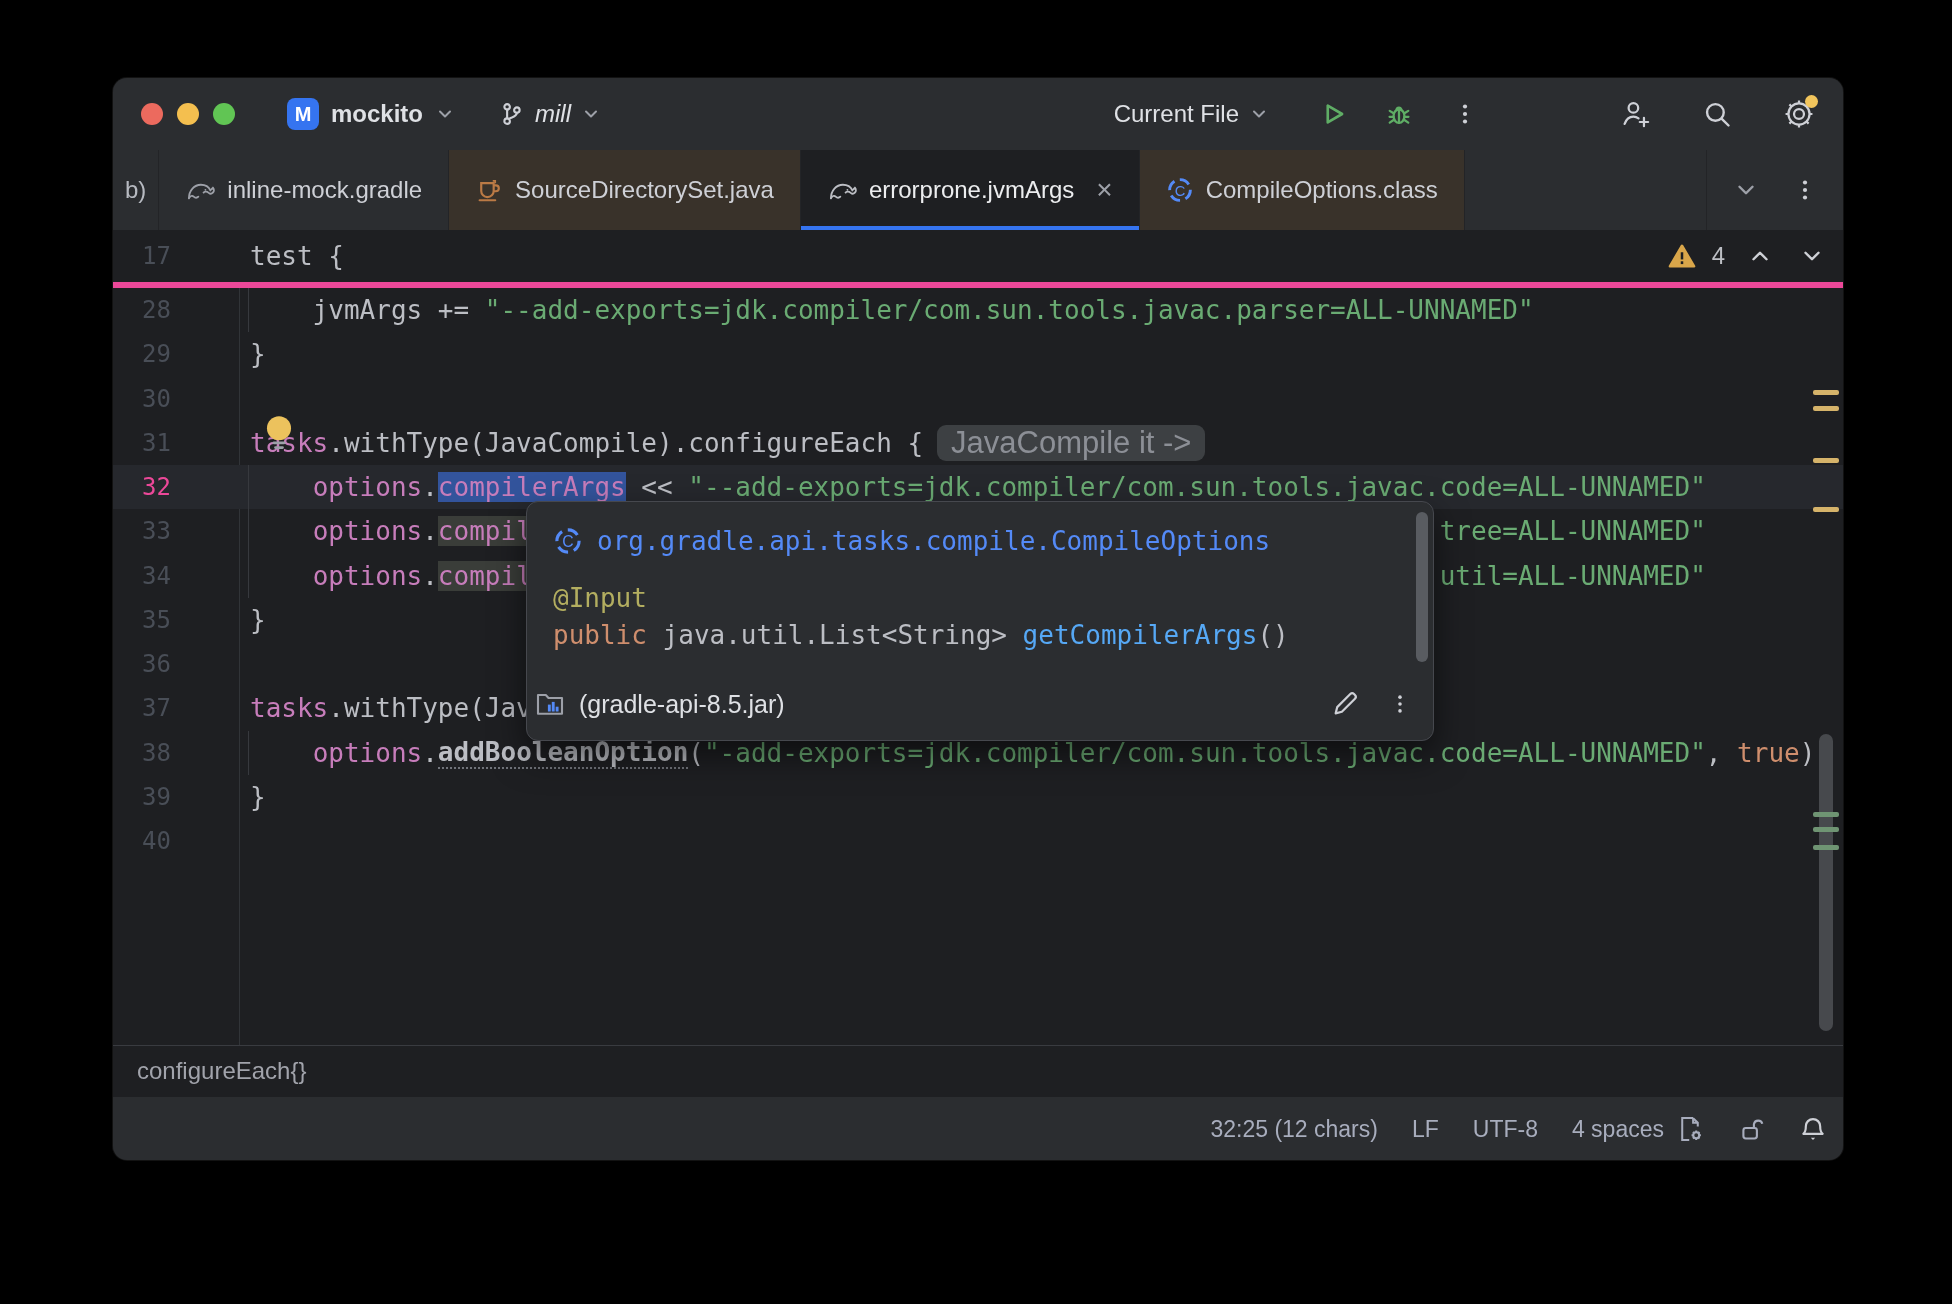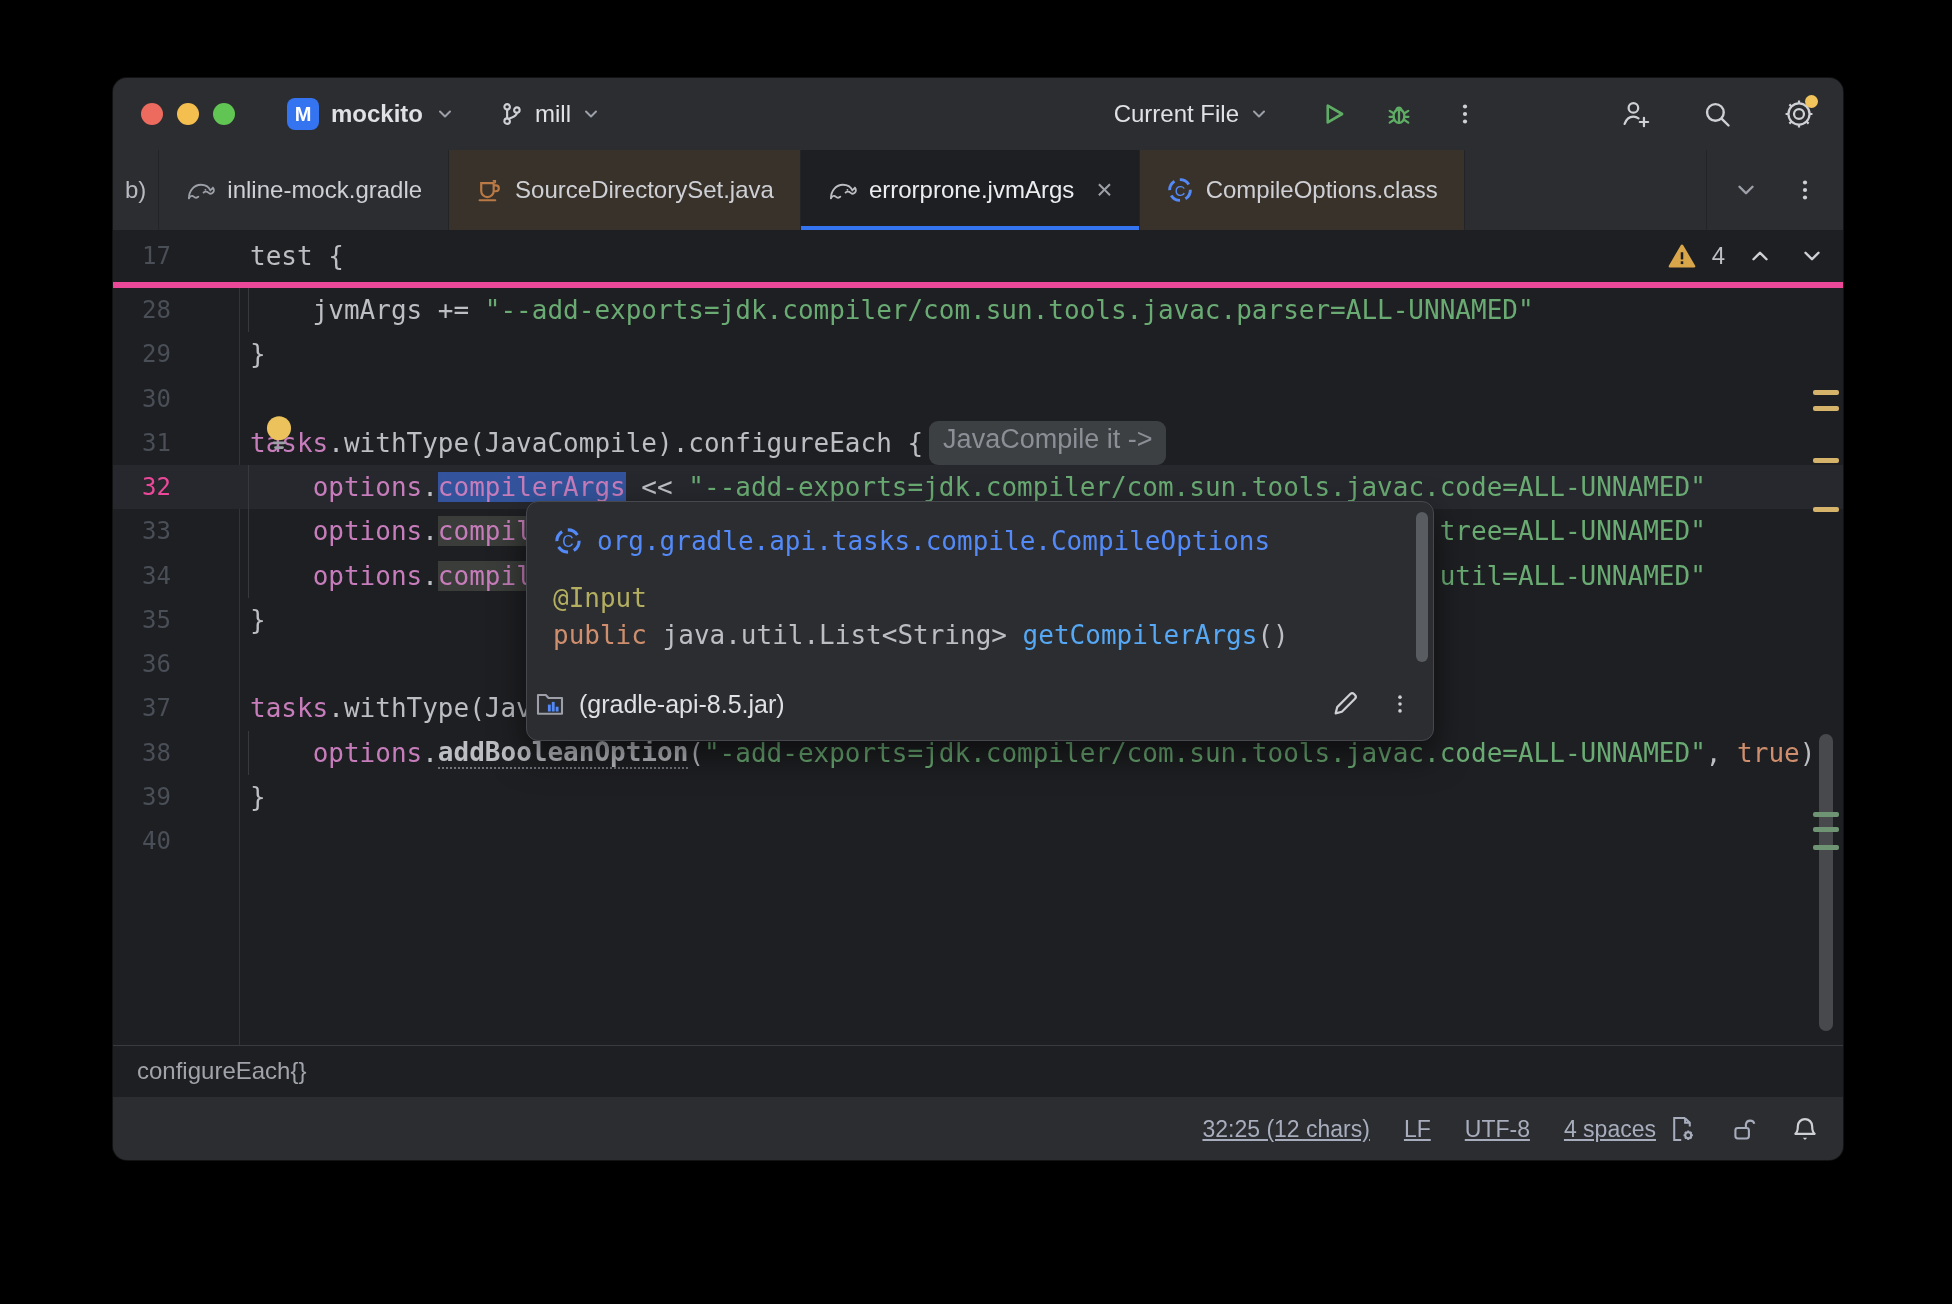--- a/index.html
+++ b/index.html
@@ -13,21 +13,21 @@
   .titlebar{height:72px;background:#2B2D30;display:flex;align-items:center;flex:none;
             padding:0 24px 0 28px;color:#DFE1E5;font-size:24px;}
   .traffic{display:flex;gap:14px;align-items:center;}
   .tl{width:22px;height:22px;border-radius:50%;}
   .tl.red{background:#EC6A5E}.tl.yellow{background:#F4BF4F}.tl.green{background:#61C554}
   .proj{display:flex;align-items:center;gap:12px;margin-left:52px;cursor:default;}
   .proj-icon{width:32px;height:32px;border-radius:8px;background:#3574F0;color:#fff;
              font-weight:bold;font-size:20px;display:flex;align-items:center;justify-content:center;}
   .proj-name{font-weight:600;}
   .widget{display:flex;align-items:center;gap:10px;}
-  .branch{margin-left:44px;color:#DFE1E5;}
+  .branch{margin-left:44px;color:#DFE1E5;font-style:italic;}
   .tb-right{margin-left:auto;display:flex;align-items:center;}
   .runcfg{display:flex;align-items:center;gap:10px;margin-right:44px;}
   .icon-btn{display:flex;align-items:center;justify-content:center;width:40px;height:40px;
             color:#CED0D6;position:relative;}
   .run-group{display:flex;align-items:center;gap:26px;margin-right:130px;}
   .corner-group{display:flex;align-items:center;gap:42px;}
   .gear-dot{position:absolute;top:1px;right:1px;width:13px;height:13px;border-radius:50%;
             background:#F2C55C;}
   .chev{color:#9DA0A8;display:flex;align-items:center;}
 
@@ -53,22 +53,22 @@
   .row.cur{background:#26282D;}
   .ln{flex:none;width:126px;box-sizing:border-box;text-align:right;padding-right:68px;
       color:#494E57;font-size:24px;}
   .row.cur .ln{color:#ec4899;}
   .codeline{padding-left:11px;position:relative;display:flex;align-items:center;height:100%;}
   .row.g .codeline::before{content:"";position:absolute;left:9px;top:0;bottom:0;width:1px;background:#37393E;}
   .c-p{color:#BCBEC4}.c-s{color:#6AAB73}.c-k{color:#CF8E6D}.c-f{color:#C77DBB}
   .c-sel{color:#C77DBB;background:#33549C;}
   .c-hl{color:#C77DBB;background:#3A3D39;}
   .c-u{color:#BCBEC4;border-bottom:2px dotted #70737A;font-weight:bold;}
-  .c-inlay{display:inline-block;margin-left:6px;padding:0 14px;height:44px;line-height:36px;
-           background:#3D4043;border-radius:9px;color:#8C8F96;font-size:27px;
+  .c-inlay{display:inline-block;margin-left:14px;padding:0 14px;height:36px;line-height:36px;
+           background:#3D4043;border-radius:9px;color:#8C8F96;font-size:31px;
            font-family:"Liberation Sans",sans-serif;}
   .warn-widget{position:absolute;right:18px;top:0;height:52px;display:flex;align-items:center;
                gap:16px;color:#BCBEC4;font-size:24px;z-index:4;}
   .bulb{position:absolute;left:150px;top:184px;z-index:2;}
 
   
   .stripe{position:absolute;right:4px;width:26px;height:5px;border-radius:2px;z-index:5;}
   .stripe.y{background:#D5B36A;}
   .stripe.gr{background:#6F9473;}
   .vthumb{position:absolute;right:10px;width:14px;border-radius:7px;background:#47494D;z-index:4;}
@@ -86,22 +86,22 @@
                 align-items:center;gap:14px;font-family:"Liberation Sans",sans-serif;
                 font-size:25px;color:#DFE1E5;}
   .pf-actions{margin-left:auto;display:flex;align-items:center;gap:30px;color:#CED0D6;}
   .popup-scroll{position:absolute;right:5px;top:10px;width:12px;height:150px;border-radius:6px;
                 background:#595C61;}
 
   
   .breadcrumbs{height:50px;border-top:1px solid #393B40;background:#1E1F22;display:flex;
                align-items:center;padding-left:24px;color:#A1A3AB;font-size:24px;flex:none;}
   .statusbar{height:64px;background:#2B2D30;border-top:1px solid #1E1F22;display:flex;
-             align-items:center;justify-content:flex-end;gap:34px;padding-right:24px;
-             color:#A8ADBD;font-size:23px;flex:none;text-decoration:underline;}
+             align-items:center;justify-content:flex-end;gap:34px;padding-right:16px;
+             color:#A8ADBD;font-size:23px;flex:none;}
   .statusbar .sicon{display:flex;align-items:center;color:#A8ADBD;}
   .statusbar .gap-sm{margin-left:-22px;}
   svg{display:block;}
 </style>
 </head>
 <body>
 
 <div class="window">
 
   <div class="titlebar">

